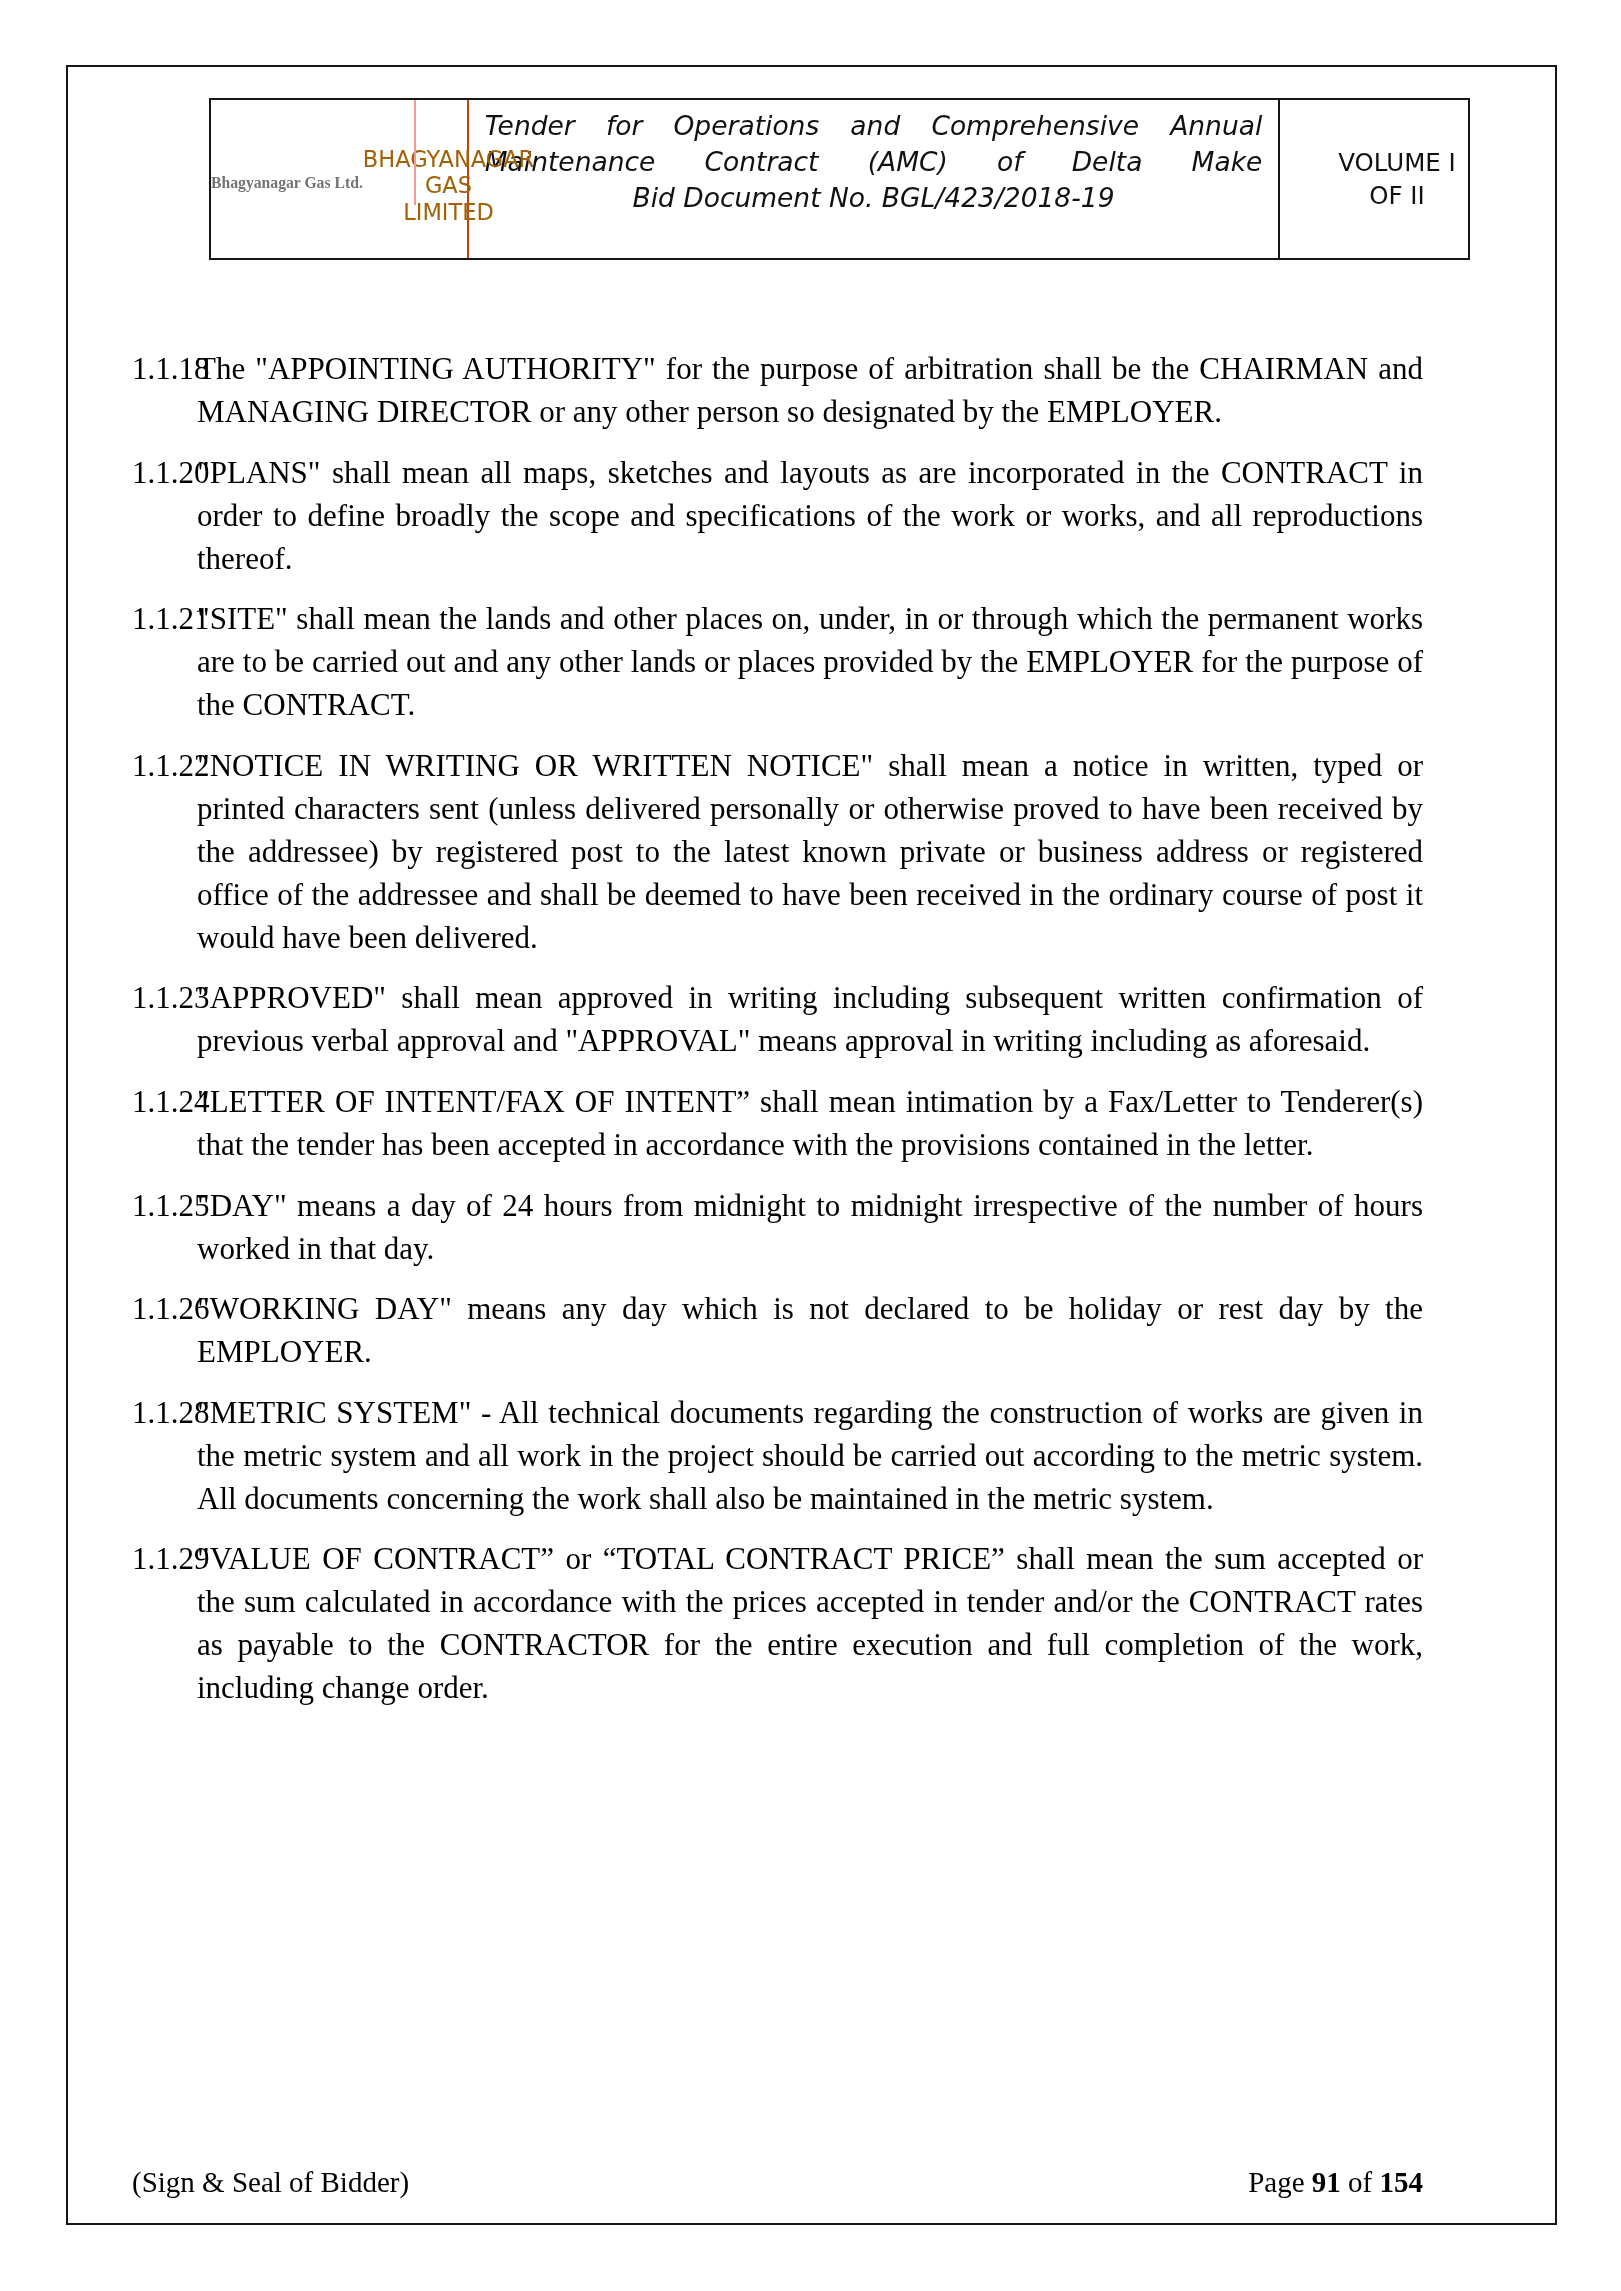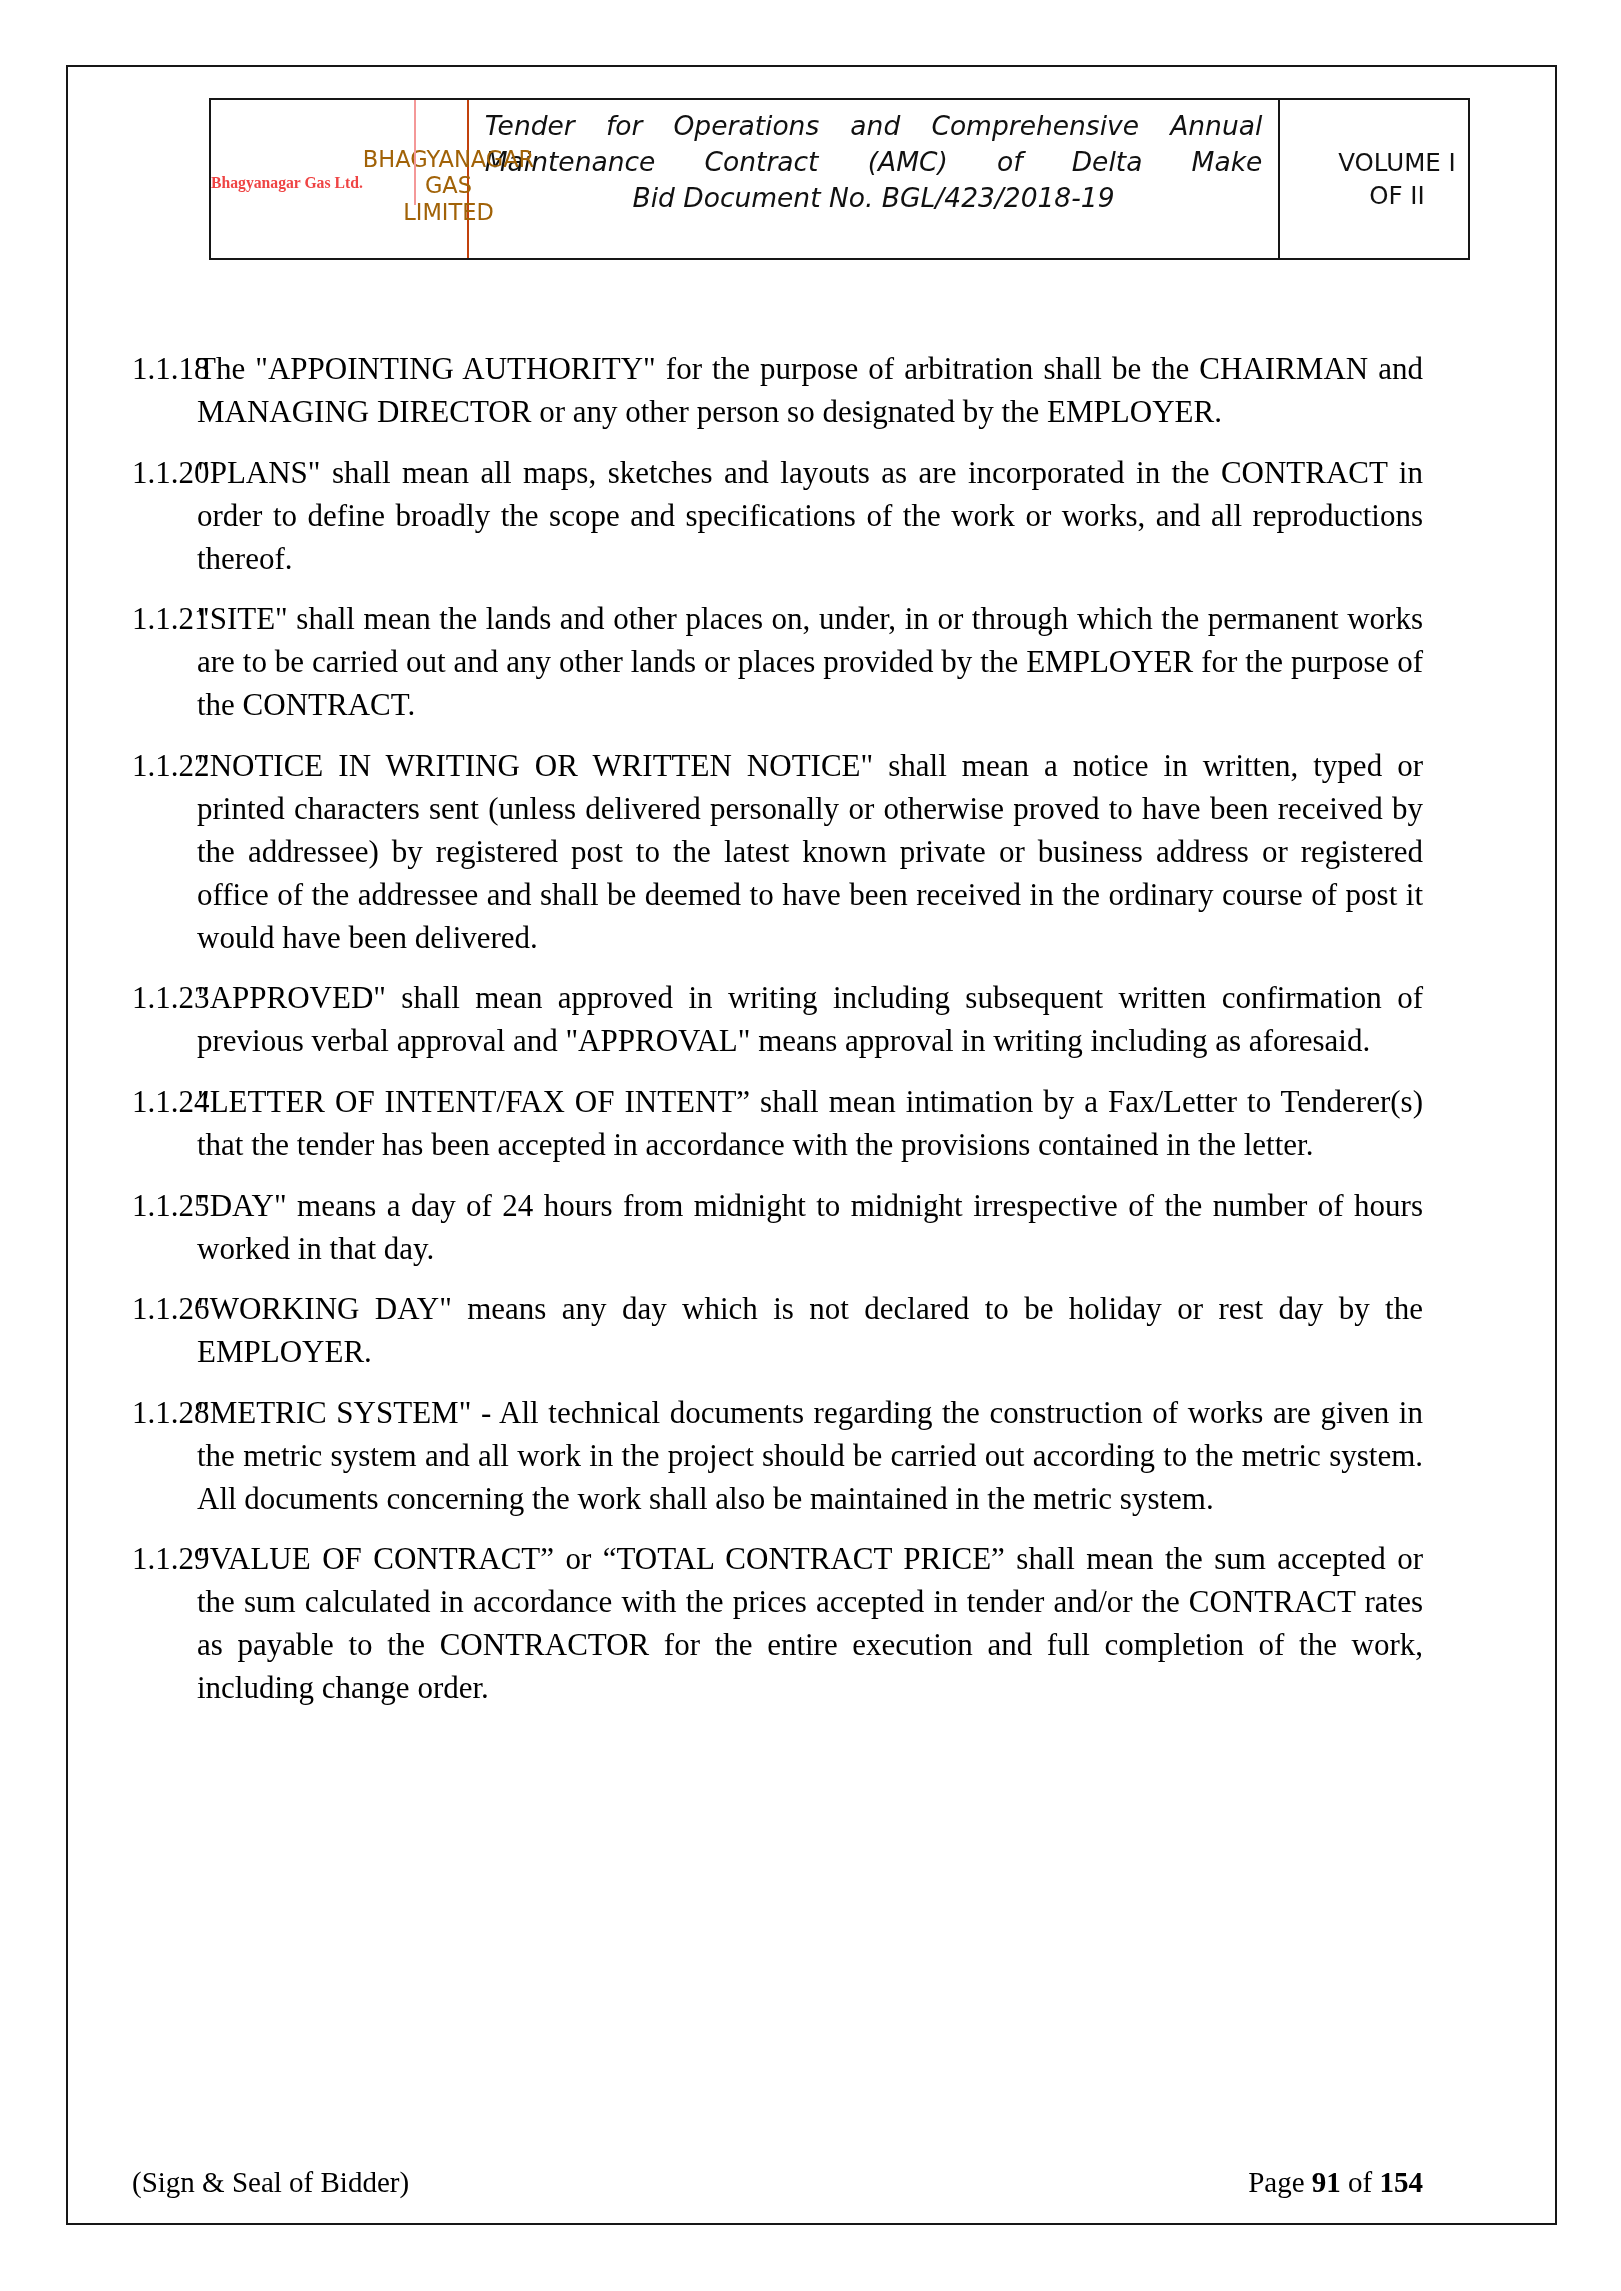--- a/index.html
+++ b/index.html
@@ -121,21 +121,21 @@
             <circle cx="50" cy="14" r="10"></circle>
           <circle cx="69" cy="19.1" r="10"></circle>
             <circle cx="82.9" cy="33" r="10"></circle>
         </g>
         <circle cx="50" cy="52" r="31" fill="none" stroke="#e6e34c" stroke-width="2.5" stroke-dasharray="2.5 5.5"></circle>
         <circle cx="43" cy="30" r="10.5" fill="#f3ea10"></circle>
         <path d="M46 68 C48 50 54 38 68 27 C62 44 62 58 58 68 Z" fill="#df2a1a"></path>
         <path d="M62 63 C66 52 68 42 70 30 L80 34 C79 46 76 56 72 63 Z" fill="#2a38b4"></path>
         <text x="50" y="86" font-size="20" font-weight="bold" fill="#f5e70a" stroke="#cf2a1a" stroke-width="0.9" text-anchor="middle" font-family="'DejaVu Sans', sans-serif" letter-spacing="1">BGL</text>
       </svg>
-      <div class="logo-caption" style="color: #ef4444;">Bhagyanagar Gas Ltd.</div>
+      <div class="logo-caption" style="color: #737373;">Bhagyanagar Gas Ltd.</div>
       <div class="company-name">
         <div>BHAGYANAGAR GAS</div>
         <div>LIMITED</div>
       </div>
     </div>
 
     <div class="title-cell">
       <div class="title-line">Tender for Operations and Comprehensive Annual</div>
       <div class="title-line">Maintenance Contract (AMC) of Delta Make</div>
       <div class="title-line doc-line">Bid Document No. BGL/423/2018-19</div>

